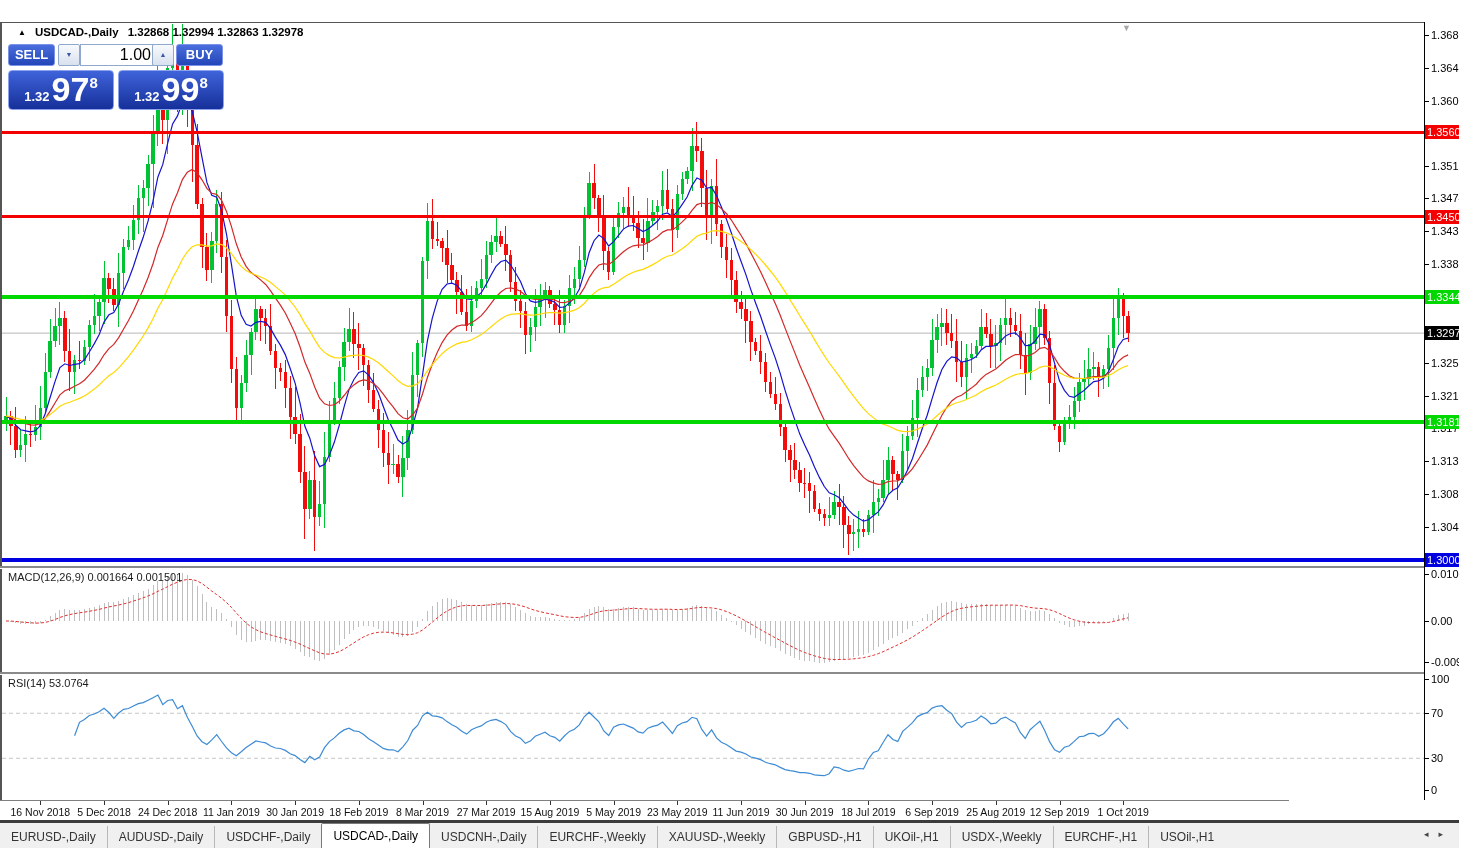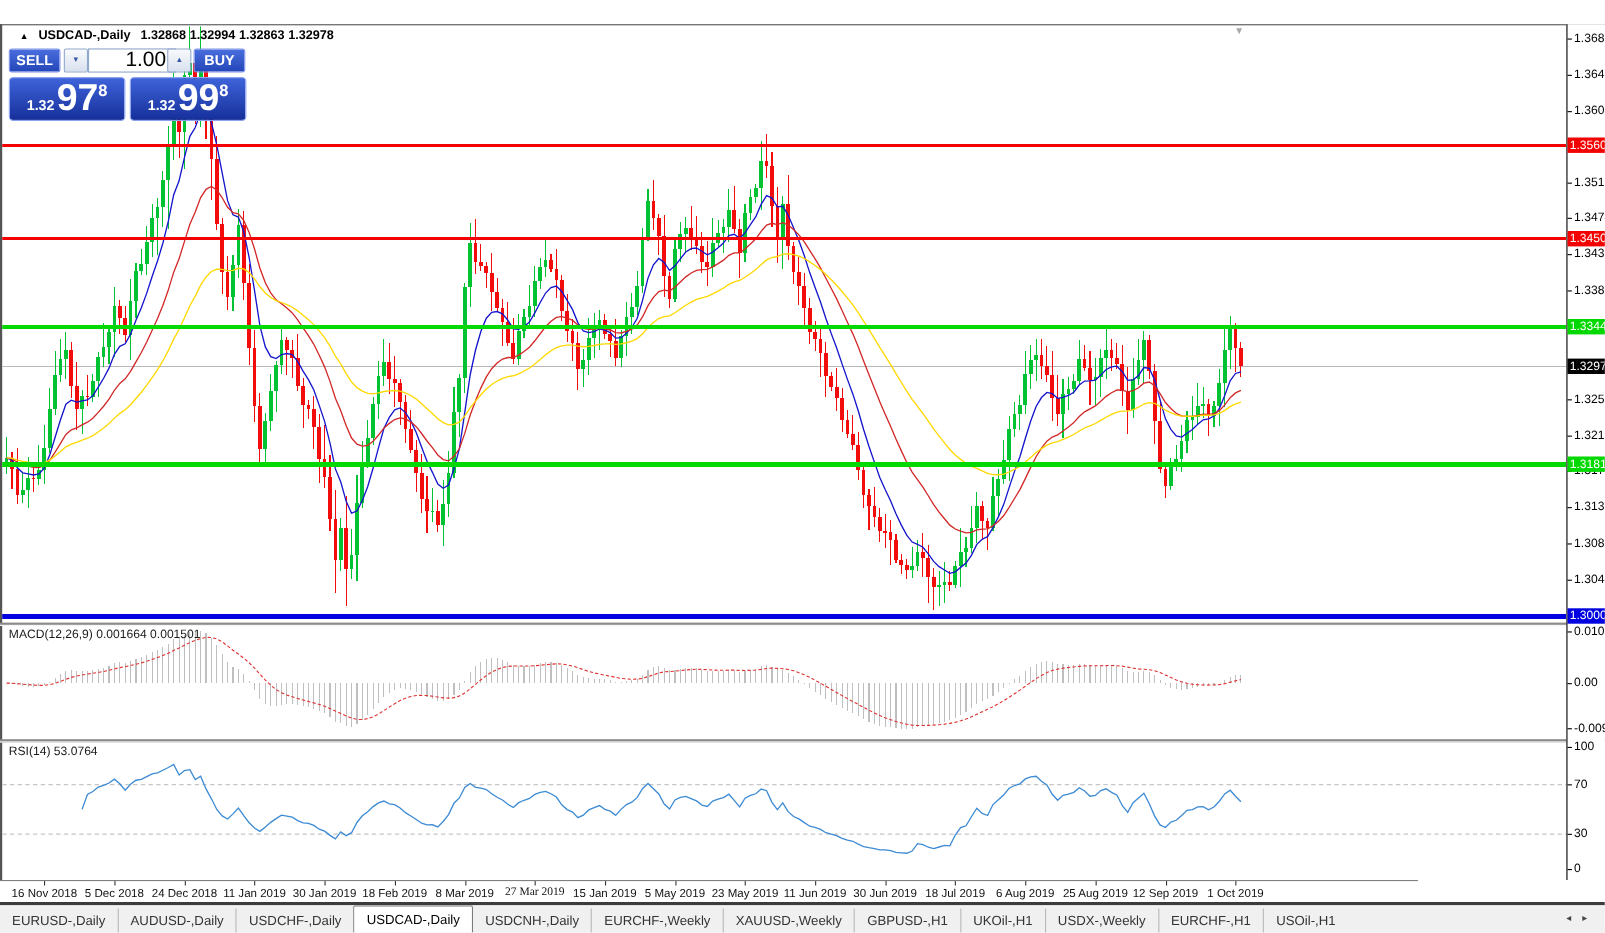--- a/index.html
+++ b/index.html
@@ -32,21 +32,21 @@
             font-size:11.5px;color:#000;}
   #titlebar .tri{font-size:8px;}
   #titlebar .sym{font-weight:bold;}
   #titlebar .ohlc{font-weight:bold;}
   #tpanel{position:absolute;left:8px;top:44px;width:214px;height:64px;}
   .bluebtn{position:absolute;background:linear-gradient(#4a6ede,#2446b8);border:1px solid #7c92e8;
            border-radius:3px;color:#fff;font-size:13px;font-weight:bold;text-align:center;}
   .spinbtn{position:absolute;background:linear-gradient(#f8fafc,#d9e1ef);border:1px solid #90a8cc;
            border-radius:2px;color:#3858a8;font-size:7px;text-align:center;line-height:20px;}
   #volfield{position:absolute;left:72px;top:0;width:70px;height:20px;background:#fff;
-            border:1px solid #90a8cc;font-size:19px;color:#000;text-align:right;padding-right:8px;line-height:20px;}
+            border:1px solid #90a8cc;font-size:16px;color:#000;text-align:right;padding-right:8px;line-height:20px;}
   .bigpx{position:absolute;top:26px;width:104px;height:38px;border-radius:4px;color:#fff;
          background:linear-gradient(#3f63da,#16309a);border:1px solid #8ca2ee;
          display:flex;align-items:baseline;justify-content:center;}
   .bigpx .sm{font-size:13px;font-weight:bold;margin-right:2px;}
   .bigpx .bg{font-size:34px;font-weight:bold;line-height:36px;}
   .bigpx .sp{font-size:15px;font-weight:bold;position:relative;top:-13px;}
   
   .indlab{position:absolute;left:8px;font-size:11px;color:#1a1a1a;white-space:nowrap;}
   
   #dateaxis{position:absolute;left:0;top:800px;width:1289px;height:20px;background:#fff;
@@ -874,35 +874,35 @@
       <div class="dlab" style="left: 167.7px; text-align: right;">24 Dec 2018</div>
       <div class="dtick" style="left: 231.4px;"></div>
       <div class="dlab" style="left: 231.4px;">11 Jan 2019</div>
       <div class="dtick" style="left: 295.1px;"></div>
       <div class="dlab" style="left: 295.1px;">30 Jan 2019</div>
       <div class="dtick" style="left: 358.8px;"></div>
       <div class="dlab" style="left: 358.8px;">18 Feb 2019</div>
       <div class="dtick" style="left: 422.5px;"></div>
       <div class="dlab" style="left: 422.5px;">8 Mar 2019</div>
       <div class="dtick" style="left: 486.2px;"></div>
-      <div class="dlab" style="left: 486.2px; font-family: Liberation Serif, serif;">27 Mar 2019</div>
+      <div class="dlab" style="left: 486.2px;">27 Mar 2019</div>
       <div class="dtick" style="left: 549.9px;"></div>
-      <div class="dlab" style="left: 549.9px;">15 Jan 2019</div>
+      <div class="dlab" style="left: 549.9px;">15 Aug 2019</div>
       <div class="dtick" style="left: 613.6px;"></div>
       <div class="dlab" style="left: 613.6px;">5 May 2019</div>
       <div class="dtick" style="left: 677.3px;"></div>
       <div class="dlab" style="left: 677.3px;">23 May 2019</div>
       <div class="dtick" style="left: 741px;"></div>
       <div class="dlab" style="left: 741px;">11 Jun 2019</div>
       <div class="dtick" style="left: 804.7px;"></div>
       <div class="dlab" style="left: 804.7px; text-align: right;">30 Jun 2019</div>
       <div class="dtick" style="left: 868.4px;"></div>
       <div class="dlab" style="left: 868.4px;">18 Jul 2019</div>
       <div class="dtick" style="left: 932.1px;"></div>
-      <div class="dlab" style="left: 932.1px;">6 Aug 2019</div>
+      <div class="dlab" style="left: 932.1px;">6 Sep 2019</div>
       <div class="dtick" style="left: 995.8px;"></div>
       <div class="dlab" style="left: 995.8px;">25 Aug 2019</div>
       <div class="dtick" style="left: 1059.5px;"></div>
       <div class="dlab" style="left: 1059.5px;">12 Sep 2019</div>
       <div class="dtick" style="left: 1123.2px;"></div>
       <div class="dlab" style="left: 1123.2px;">1 Oct 2019</div>
     </div>
   <div id="bottomedge"></div>
   <div id="tabbar">
       <div class="tab">EURUSD-,Daily</div>

